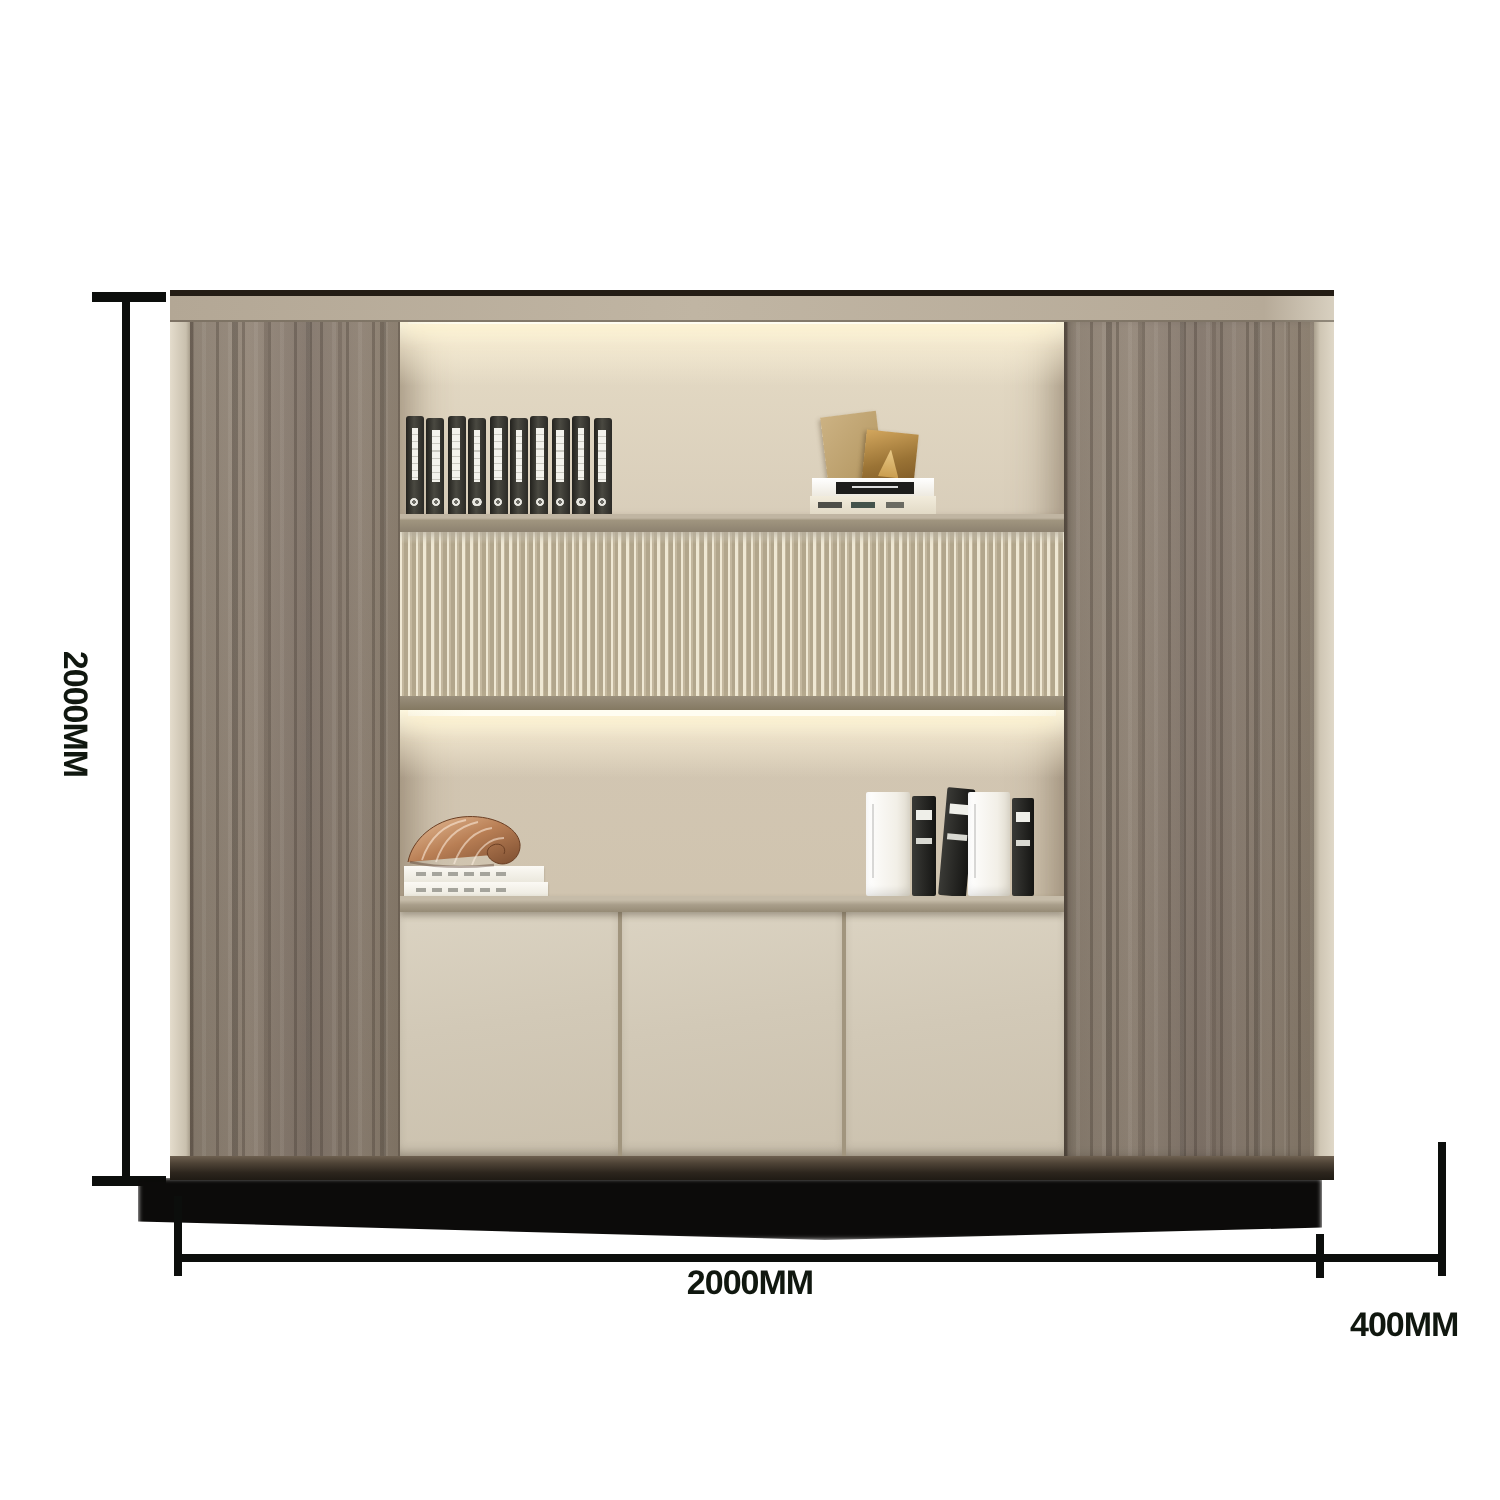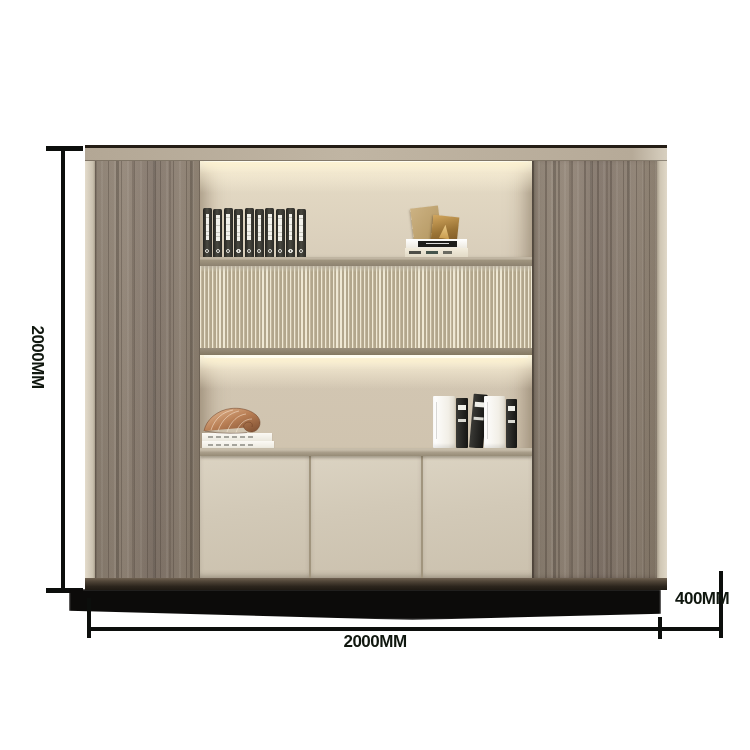--- a/index.html
+++ b/index.html
@@ -197,15 +197,15 @@
     <div class="plinth"></div>
   </div>
 
   <div class="floor-shadow"></div>
 
   <div class="dl" style="left:87px;top:598px;width:4px;height:40px;"></div>
   <div class="dl" style="left:87px;top:627px;width:636px;height:4px;"></div>
   <div class="dl" style="left:658px;top:617px;width:4px;height:22px;"></div>
   <div class="dl" style="left:719px;top:571px;width:4px;height:67px;"></div>
   <div class="dim-label" style="left:275px;top:633px;width:200px;text-align:center;">2000MM</div>
-  <div class="dim-label" style="left:675px;top:590px;">400MM</div>
+  <div class="dim-label" style="left:675px;top:654px;">400MM</div>
 
 </div>
 
 </body></html>

